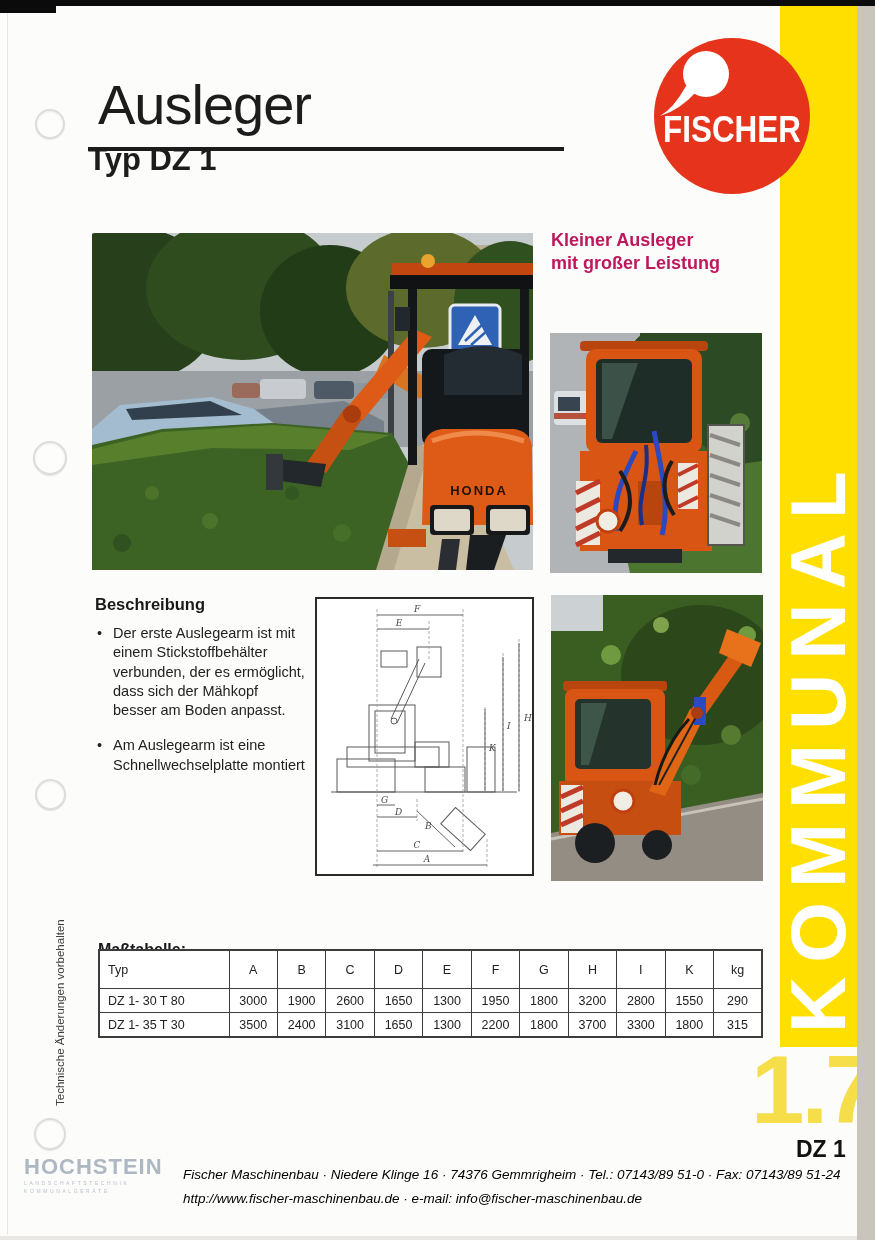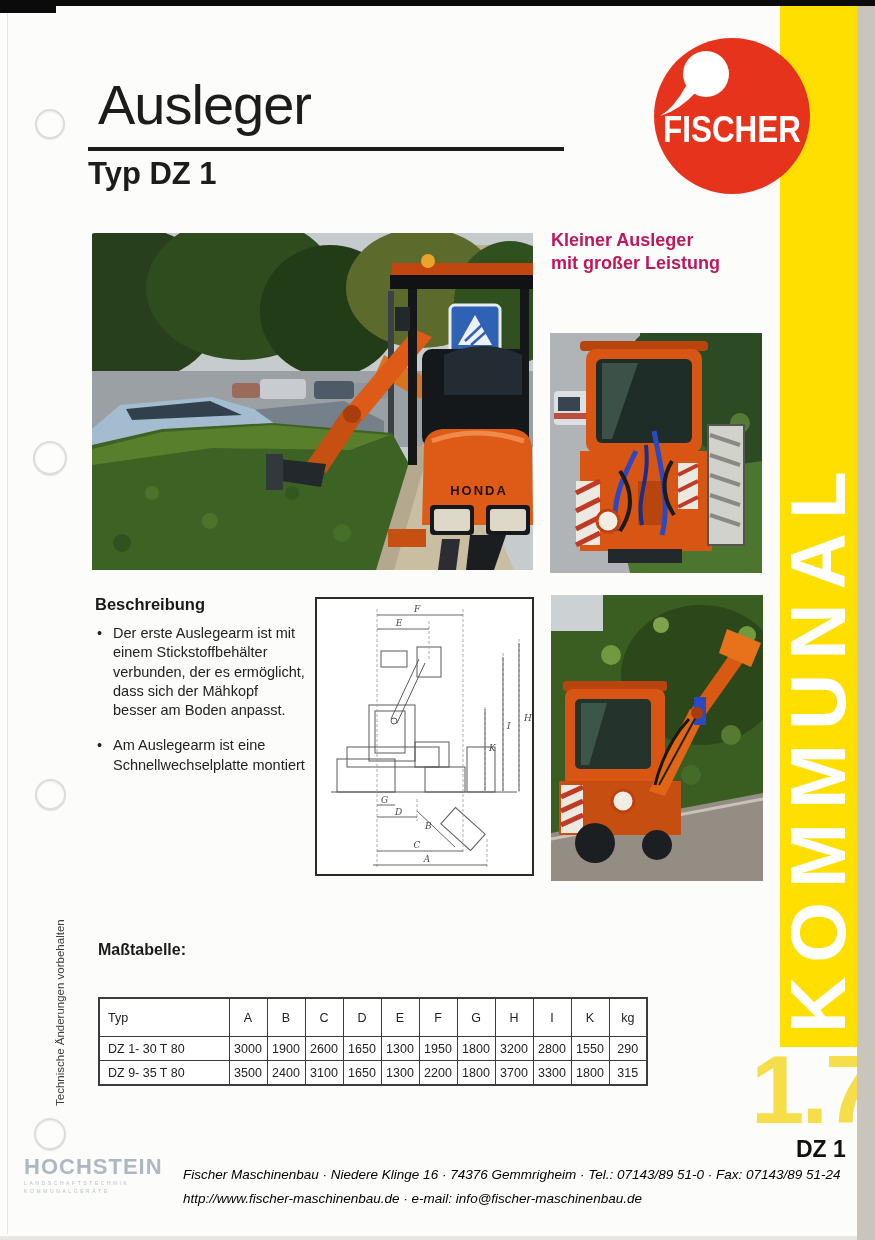--- a/index.html
+++ b/index.html
@@ -27,21 +27,21 @@
     z-index:2;white-space:nowrap;
   }
 
   
   .hole{border-radius:50%;background:#fdfdfc;border:2px solid #dddddb;
         box-shadow:0 1px 1px rgba(0,0,0,.10), inset 0 1px 2px rgba(0,0,0,.07);}
 
   
   .title{left:98px;top:72px;font-size:56px;font-weight:400;letter-spacing:-1px;color:#1c1c1c;}
   .rule{left:88px;top:147px;width:476px;height:4px;background:#1c1c1c;}
-  .subtitle{left:88px;top:156px;font-size:31px;font-weight:700;color:#1c1c1c;}
+  .subtitle{left:88px;top:142px;font-size:31px;font-weight:700;color:#1c1c1c;}
 
   .headline{left:551px;top:229px;font-size:18px;font-weight:700;line-height:1.3;color:#be185d;}
 
   .desc{left:95px;top:595px;width:212px;}
   .desc h3{margin:0 0 10px 0;font-size:16.5px;font-weight:700;}
   .desc ul{margin:0;padding:0;list-style:none;}
   .desc li{position:relative;padding-left:18px;margin-bottom:16px;
            font-size:14.5px;line-height:1.33;color:#222;width:192px;}
   .desc li::before{content:"•";position:absolute;left:2px;top:0;}
 
@@ -307,21 +307,21 @@
       <path d="M 139 116 L 153 122 L 197 60 L 184 52 Z" fill="#d85a12"></path>
       <rect x="143" y="102" width="12" height="28" fill="#2b49c0"></rect>
       <path d="M 176 34 L 210 48 L 200 72 L 168 58 Z" fill="#e8721c"></path>
       <path d="M 108 190 L 146 120" stroke="#222" stroke-width="2" fill="none"></path>
       <circle cx="146" cy="118" r="6" fill="#a83c0c"></circle>
       <path d="M 104 190 q 10 -40 34 -66" stroke="#16181a" stroke-width="3" fill="none"></path>
     </g>
   </svg>
 
   <div class="abs tbl-label">Maßtabelle:</div>
-  <table class="mass abs" style="left:98px;top:997px;width:550px;">
+  <table class="mass abs" style="left:98px;top:949px;width:665px;">
     <colgroup>
       <col style="width:130px;">
         <col>
         <col>
         <col>
         <col>
         <col>
         <col>
         <col>
         <col>
@@ -354,21 +354,21 @@
         <td>1650</td>
         <td>1300</td>
         <td>1950</td>
         <td>1800</td>
         <td>3200</td>
         <td>2800</td>
         <td>1550</td>
         <td>290</td>
       </tr>
       <tr>
-        <td class="typ">DZ 9- 35 T 80</td>
+        <td class="typ">DZ 1- 35 T 30</td>
         <td>3500</td>
         <td>2400</td>
         <td>3100</td>
         <td>1650</td>
         <td>1300</td>
         <td>2200</td>
         <td>1800</td>
         <td>3700</td>
         <td>3300</td>
         <td>1800</td>

